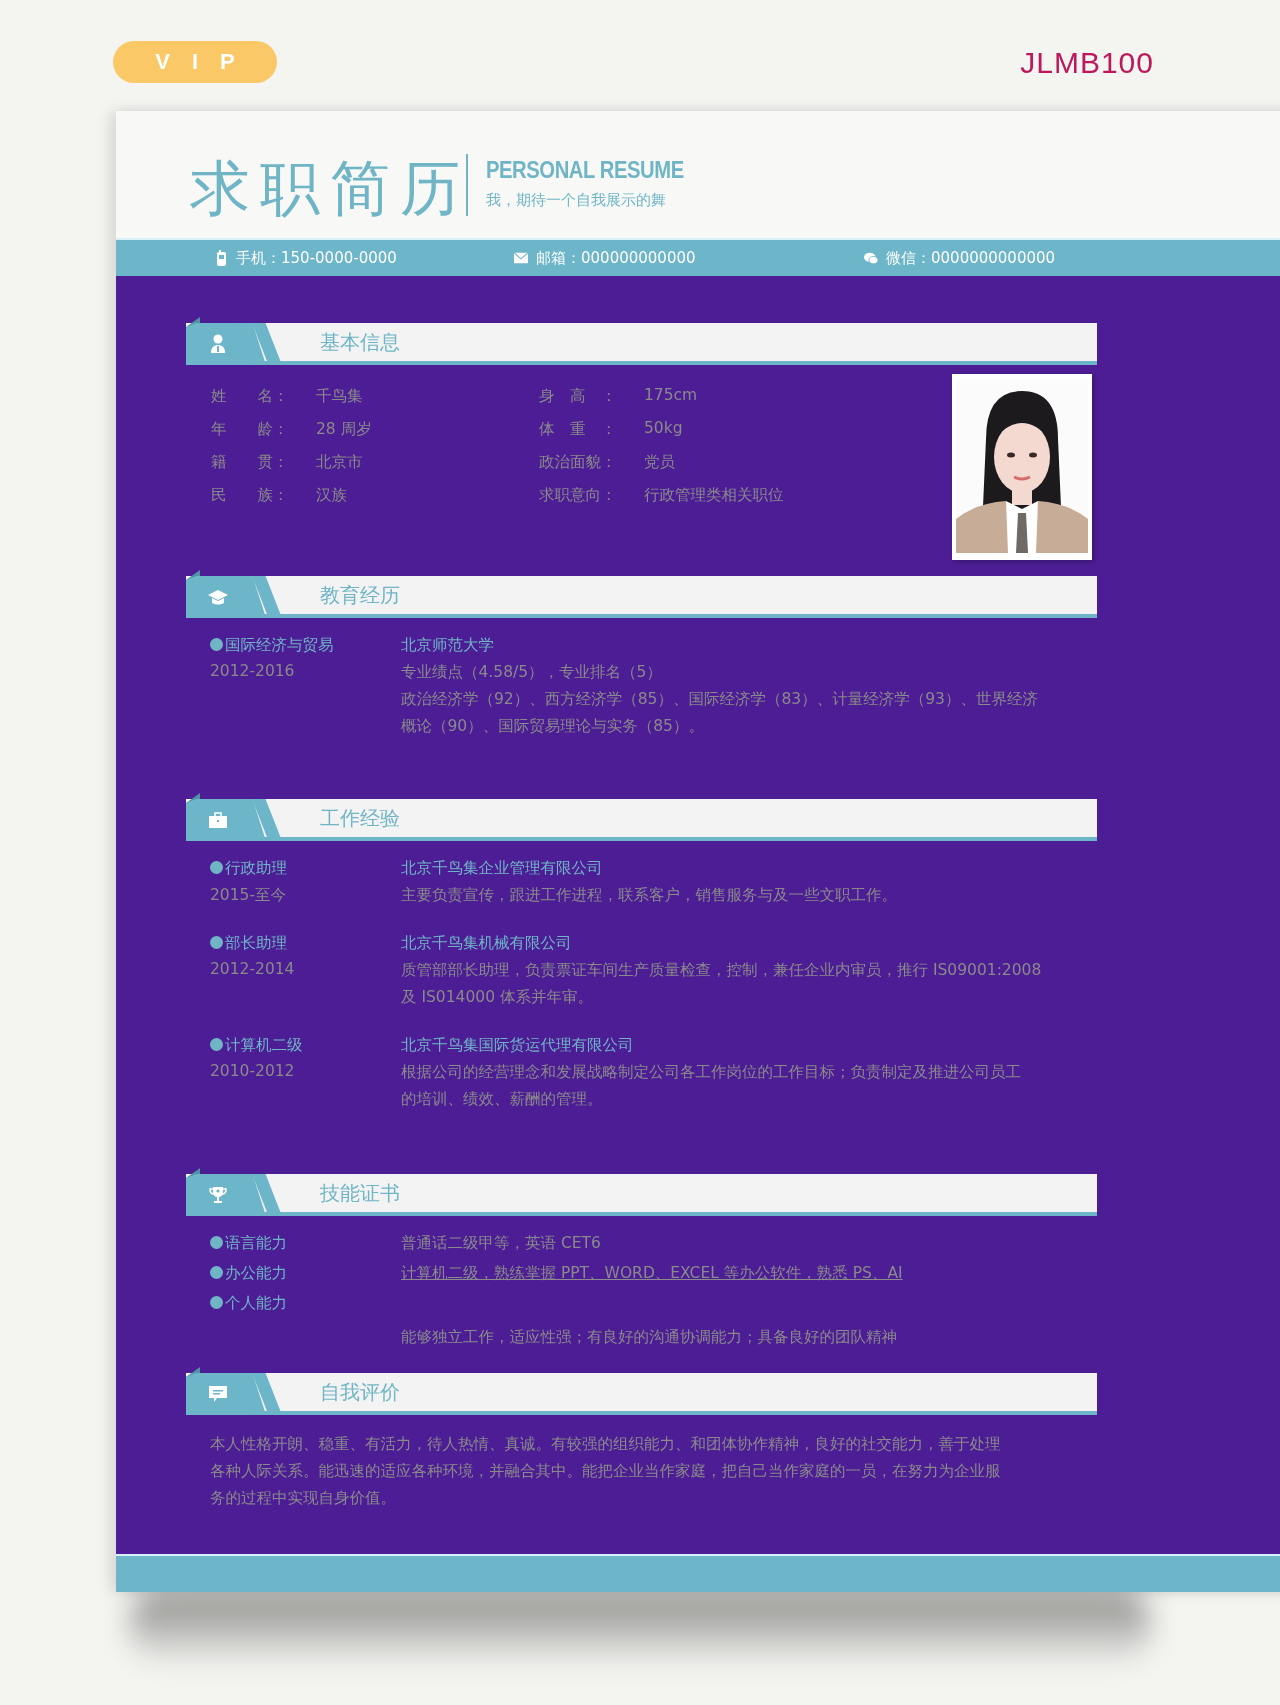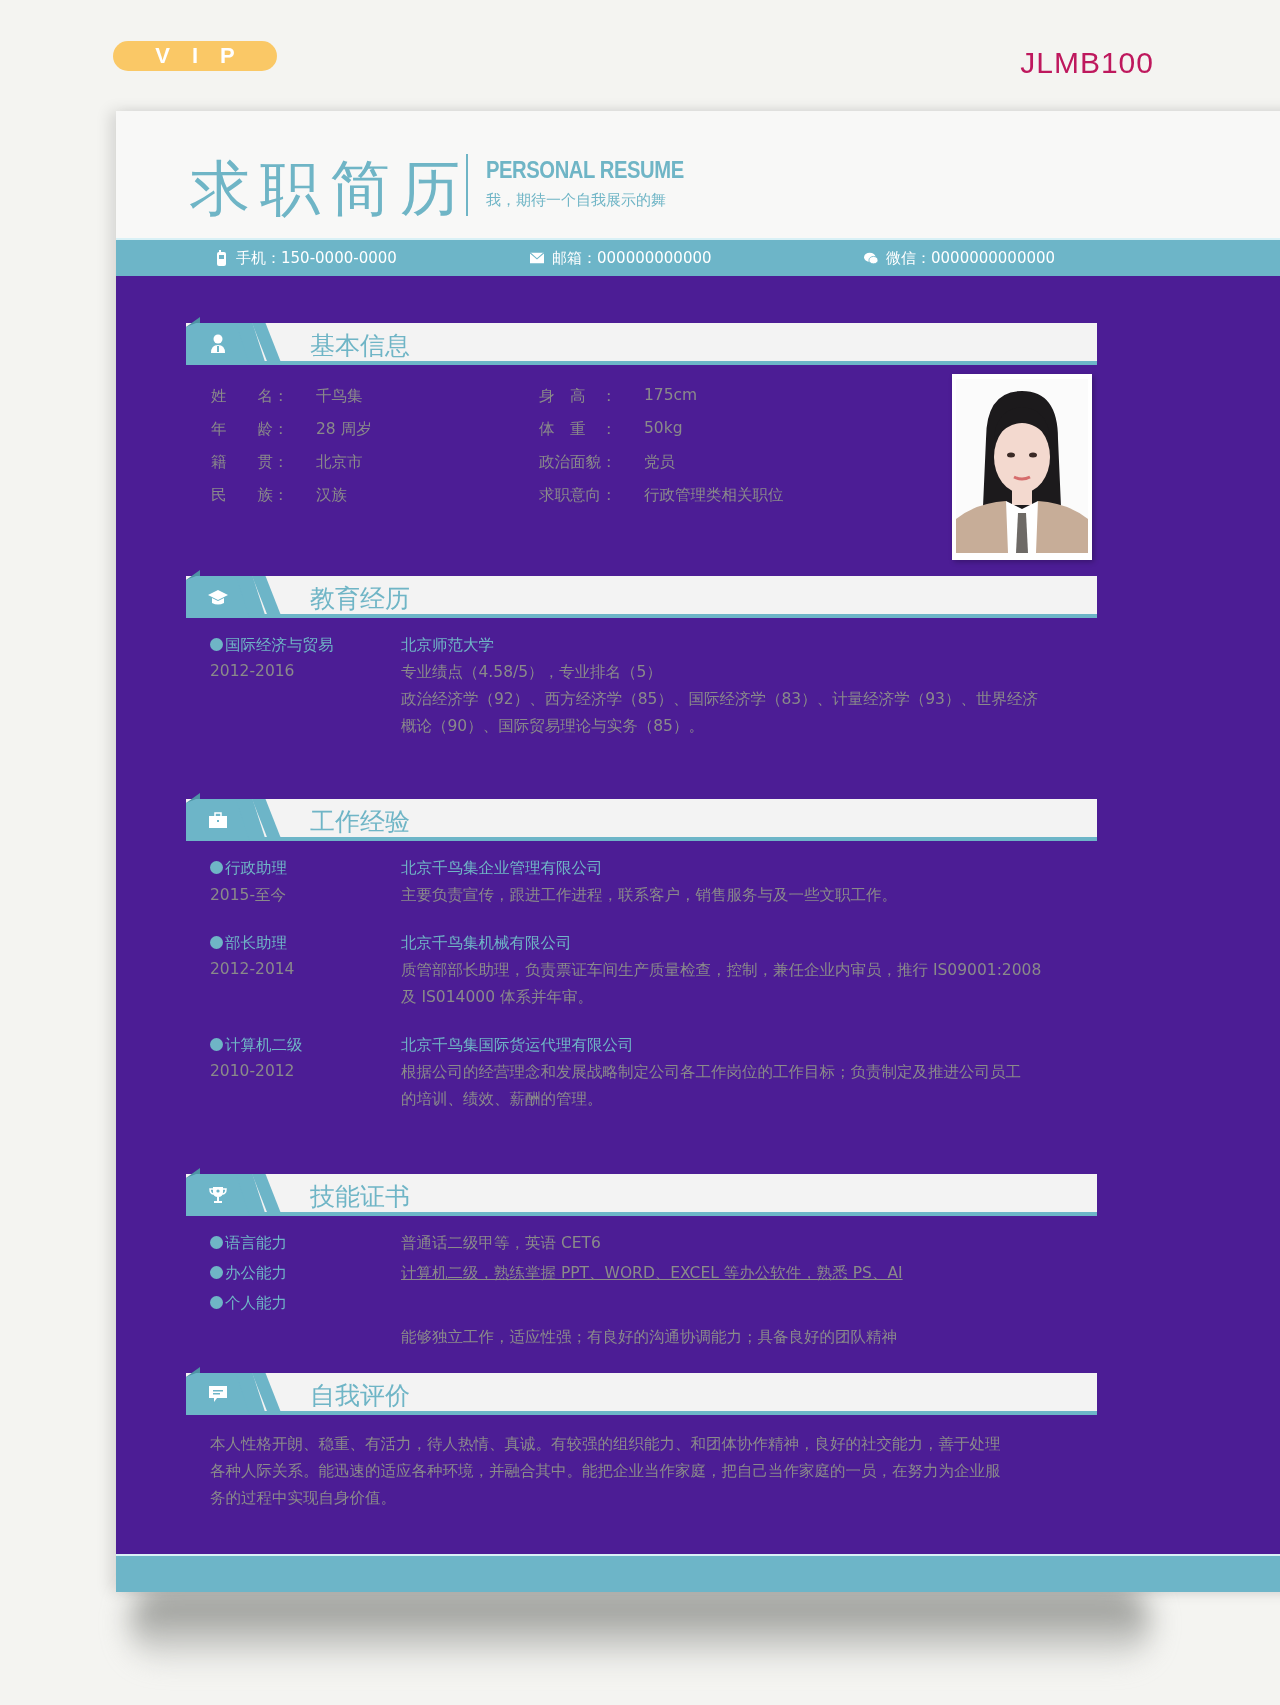--- a/index.html
+++ b/index.html
@@ -4,21 +4,21 @@
   <style>
     * { box-sizing: border-box; margin: 0; padding: 0; }
     html, body { width: 1280px; height: 1705px; }
     body {
       background: #f4f4f1;
       font-family: "DejaVu Sans", "Liberation Sans", sans-serif;
       position: relative;
       overflow: hidden;
     }
     .vip-badge {
-      position: absolute; left: 113px; top: 41px; width: 164px; height: 30px;
+      position: absolute; left: 113px; top: 41px; width: 164px; height: 42px;
       background: #fac866; border-radius: 21px;
       color: #fff; font-weight: bold; font-size: 22px; letter-spacing: 22px;
       display: flex; align-items: center; justify-content: center; padding-left: 22px;
       font-family: "Liberation Sans", sans-serif;
     }
     .template-code {
       position: absolute; right: 126px; top: 46px;
       color: #be185d; font-size: 30px; font-family: "Liberation Sans", sans-serif;
       letter-spacing: 1px;
     }
@@ -82,21 +82,21 @@
     }
     .section-header .slash2 {
       position: absolute; left: 66px; top: 0; width: 30px; height: 42px; background: #6db5c8;
       clip-path: polygon(0 0, 45% 0, 100% 100%, 55% 100%);
     }
     .section-header .icon {
       position: absolute; left: 22px; top: 11px; width: 20px; height: 20px;
       display: flex; align-items: center; justify-content: center;
     }
     .section-header .title {
-      position: absolute; left: 124px; top: 6px; font-size: 25px; color: #6fb5c6; text-align: center;
+      position: absolute; left: 134px; top: 6px; font-size: 20px; color: #6fb5c6; text-align: center;
     }
     .text { position: absolute; font-size: 15.5px; color: #8a8a8a; white-space: nowrap; }
     .accent { color: #6fb5c6; }
     .bullet::before {
       content: ""; display: inline-block; width: 13px; height: 13px; border-radius: 50%;
       background: #6fb5c6; margin-right: 2px; vertical-align: -1px;
     }
     .photo-frame {
       position: absolute; left: 836px; top: 263px; width: 140px; height: 186px;
       background: #fff; box-shadow: 2px 2px 5px rgba(0,0,0,0.25);
@@ -131,21 +131,21 @@
     <div class="contact-item" style="left:98px;">
       <span class="contact-icon">
         <svg width="11" height="17" viewBox="0 0 11 17">
             <rect x="1" y="2" width="9" height="14" rx="2" fill="#fff"></rect>
             <rect x="3" y="0" width="2" height="3" fill="#fff"></rect>
             <rect x="3" y="5" width="5" height="4" fill="#6db5c8"></rect>
           </svg>
       </span>
       <span>手机：150-0000-0000</span>
     </div>
-    <div class="contact-item" style="left:414px;">
+    <div class="contact-item" style="left:398px;">
       <span class="contact-icon">
         <svg width="16" height="12" viewBox="0 0 16 12">
             <rect x="0" y="0" width="16" height="12" fill="#fff"></rect>
             <path d="M0 0 L8 7 L16 0" stroke="#6db5c8" stroke-width="1.2" fill="none"></path>
           </svg>
       </span>
       <span>邮箱：000000000000</span>
     </div>
     <div class="contact-item" style="left:748px;">
       <span class="contact-icon">

